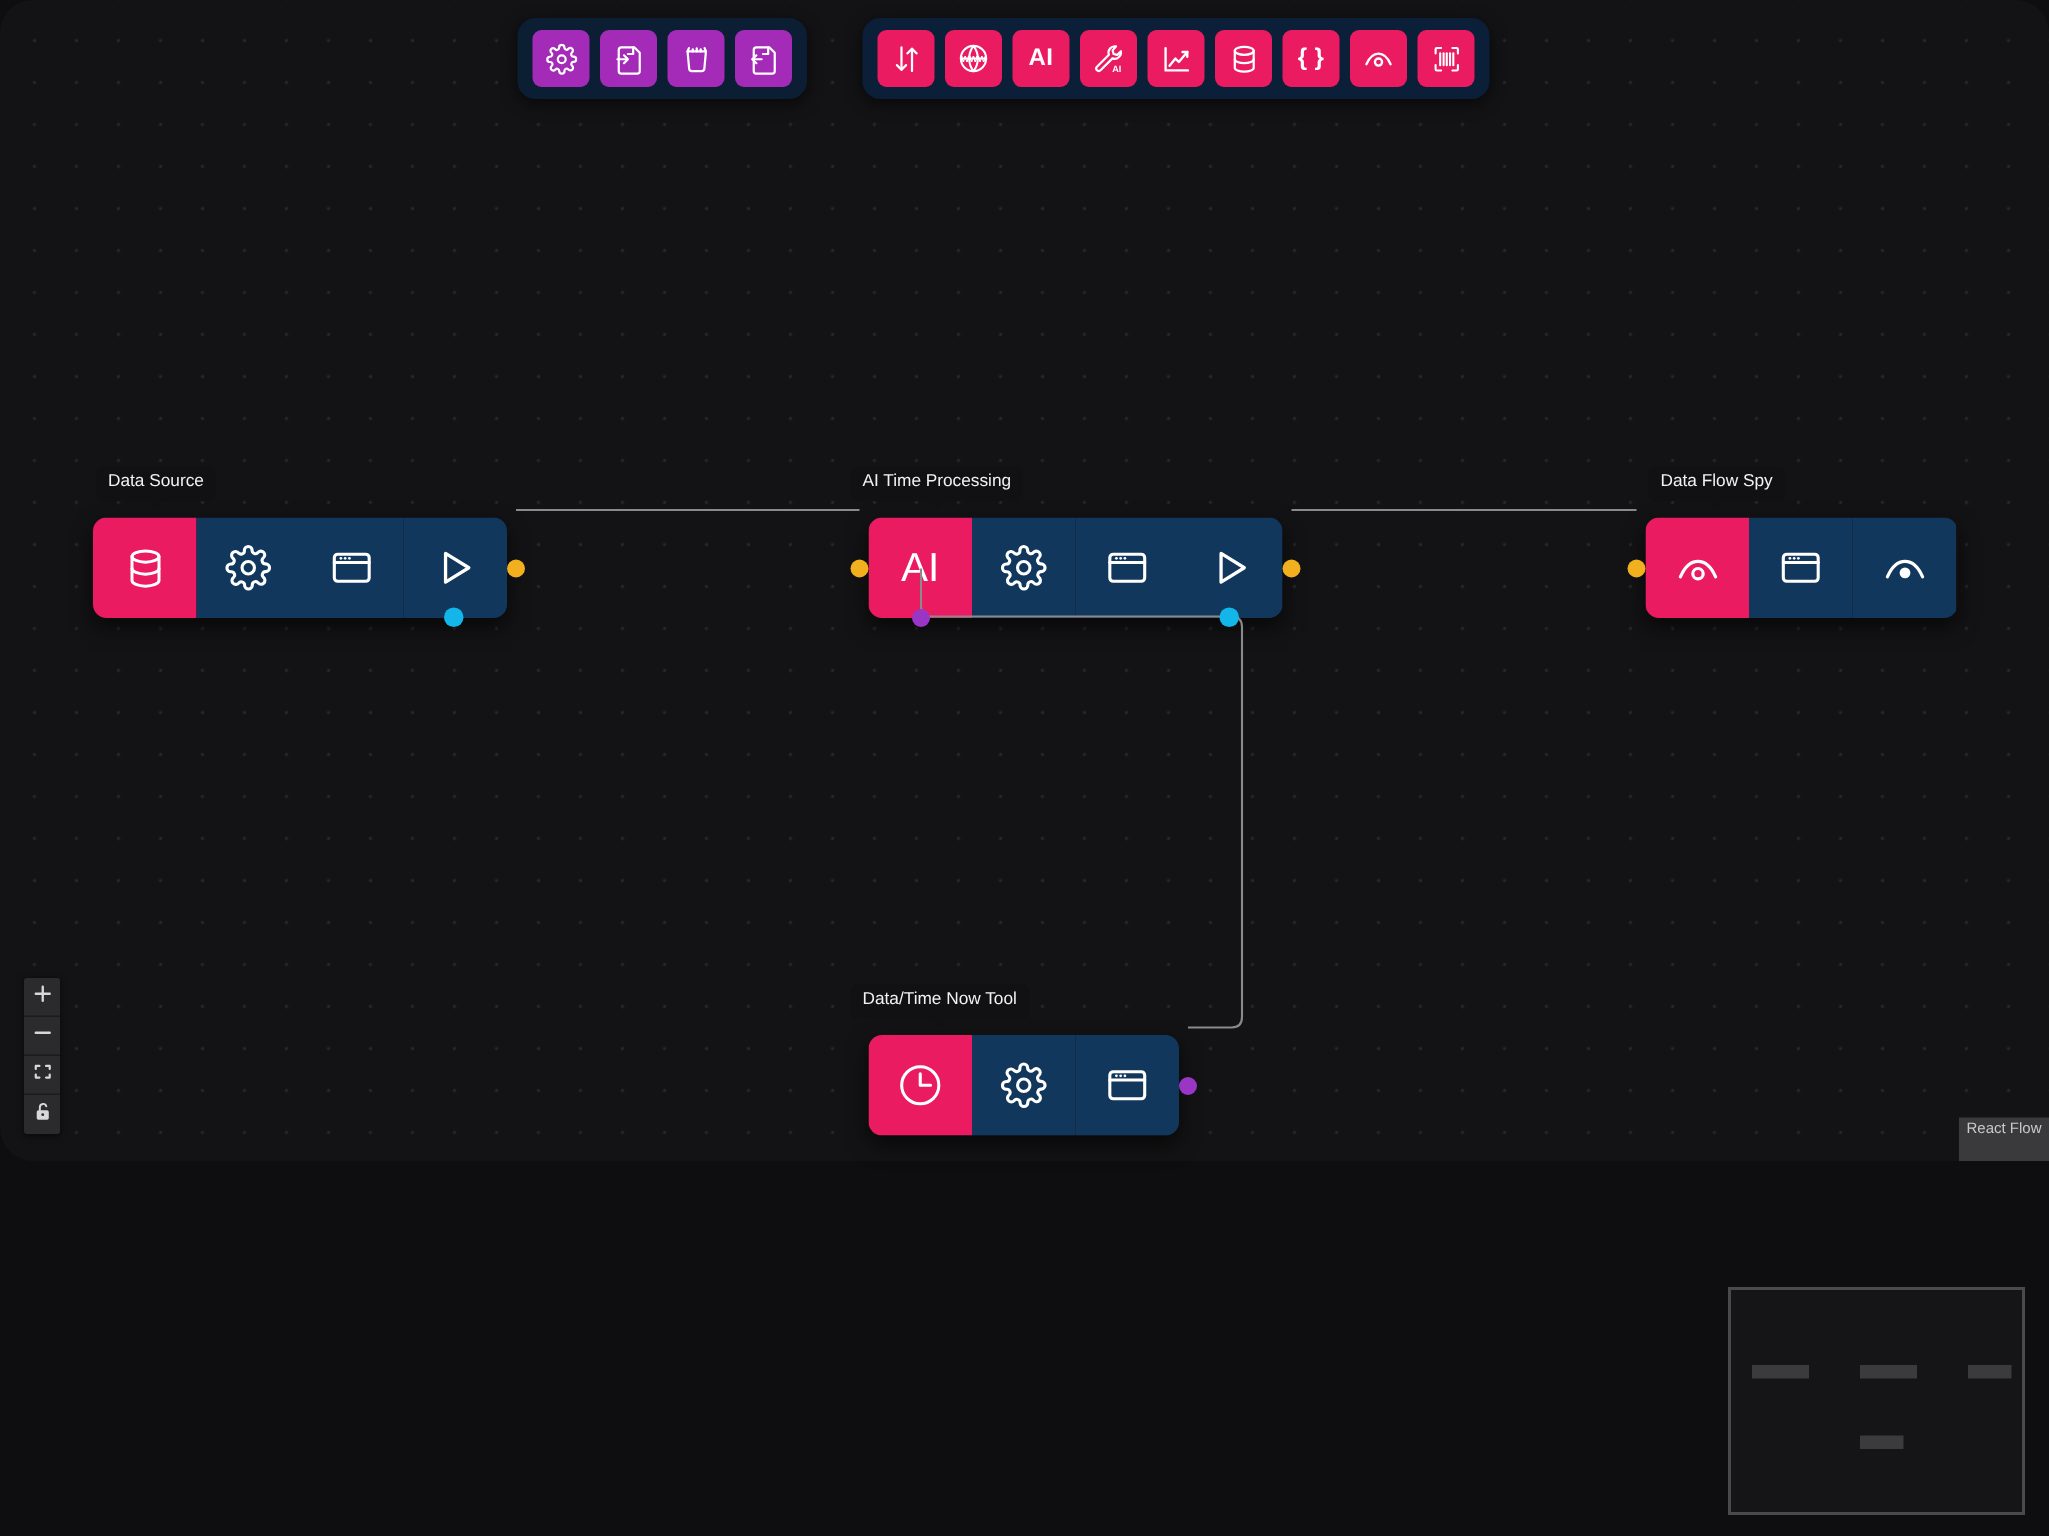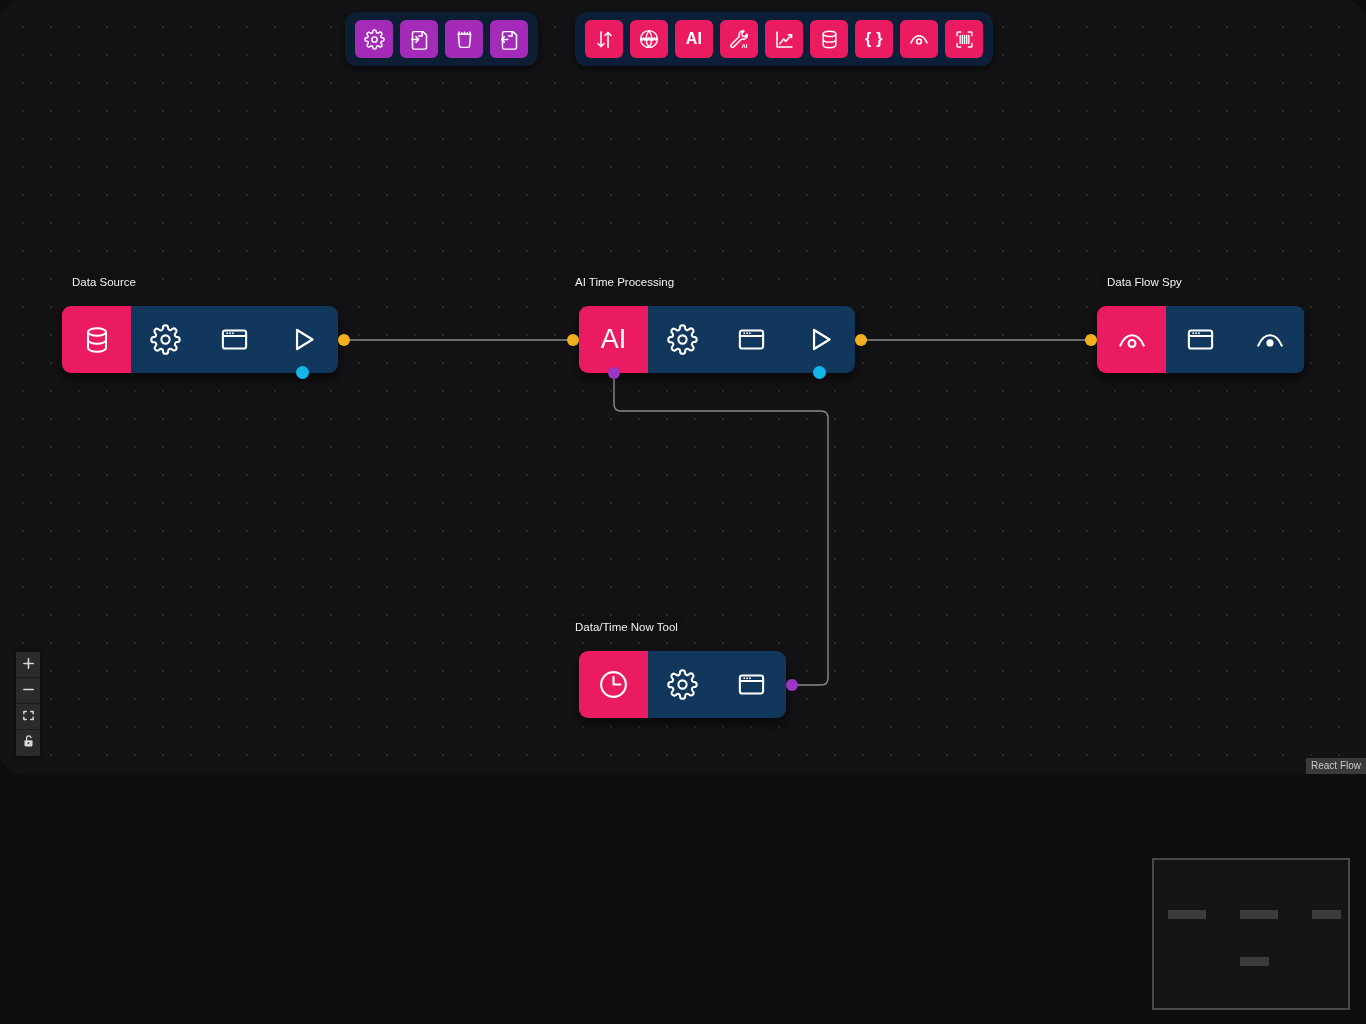--- a/index.html
+++ b/index.html
@@ -53,20 +53,21 @@
   }
 
   
   .node {
     position: absolute;
     display: flex;
     align-items: stretch;
     border-radius: 9px;
     overflow: visible;
     box-shadow: 0 6px 14px rgba(0,0,0,.6);
+    margin-top: 39px;
   }
   .node-inner {
     display: flex;
     align-items: stretch;
     border-radius: 9px;
     overflow: hidden;
     height: 100%;
     width: 100%;
   }
   .seg {
@@ -156,21 +157,21 @@
   }
 
   .attrib {
     position: absolute;
     right: 0;
     bottom: 0;
     background: #3a3a3d;
     color: #c9c9cc;
     font-size: 10px;
     font-family: "Liberation Sans", sans-serif;
-    padding: 2px 5px 3px;
+    padding: 2px 5px 16px;
     line-height: 1.1;
     cursor: pointer;
   }
 </style>
 </head>
 <body>
 
 <div id="canvas">
 
   <svg id="edges">

